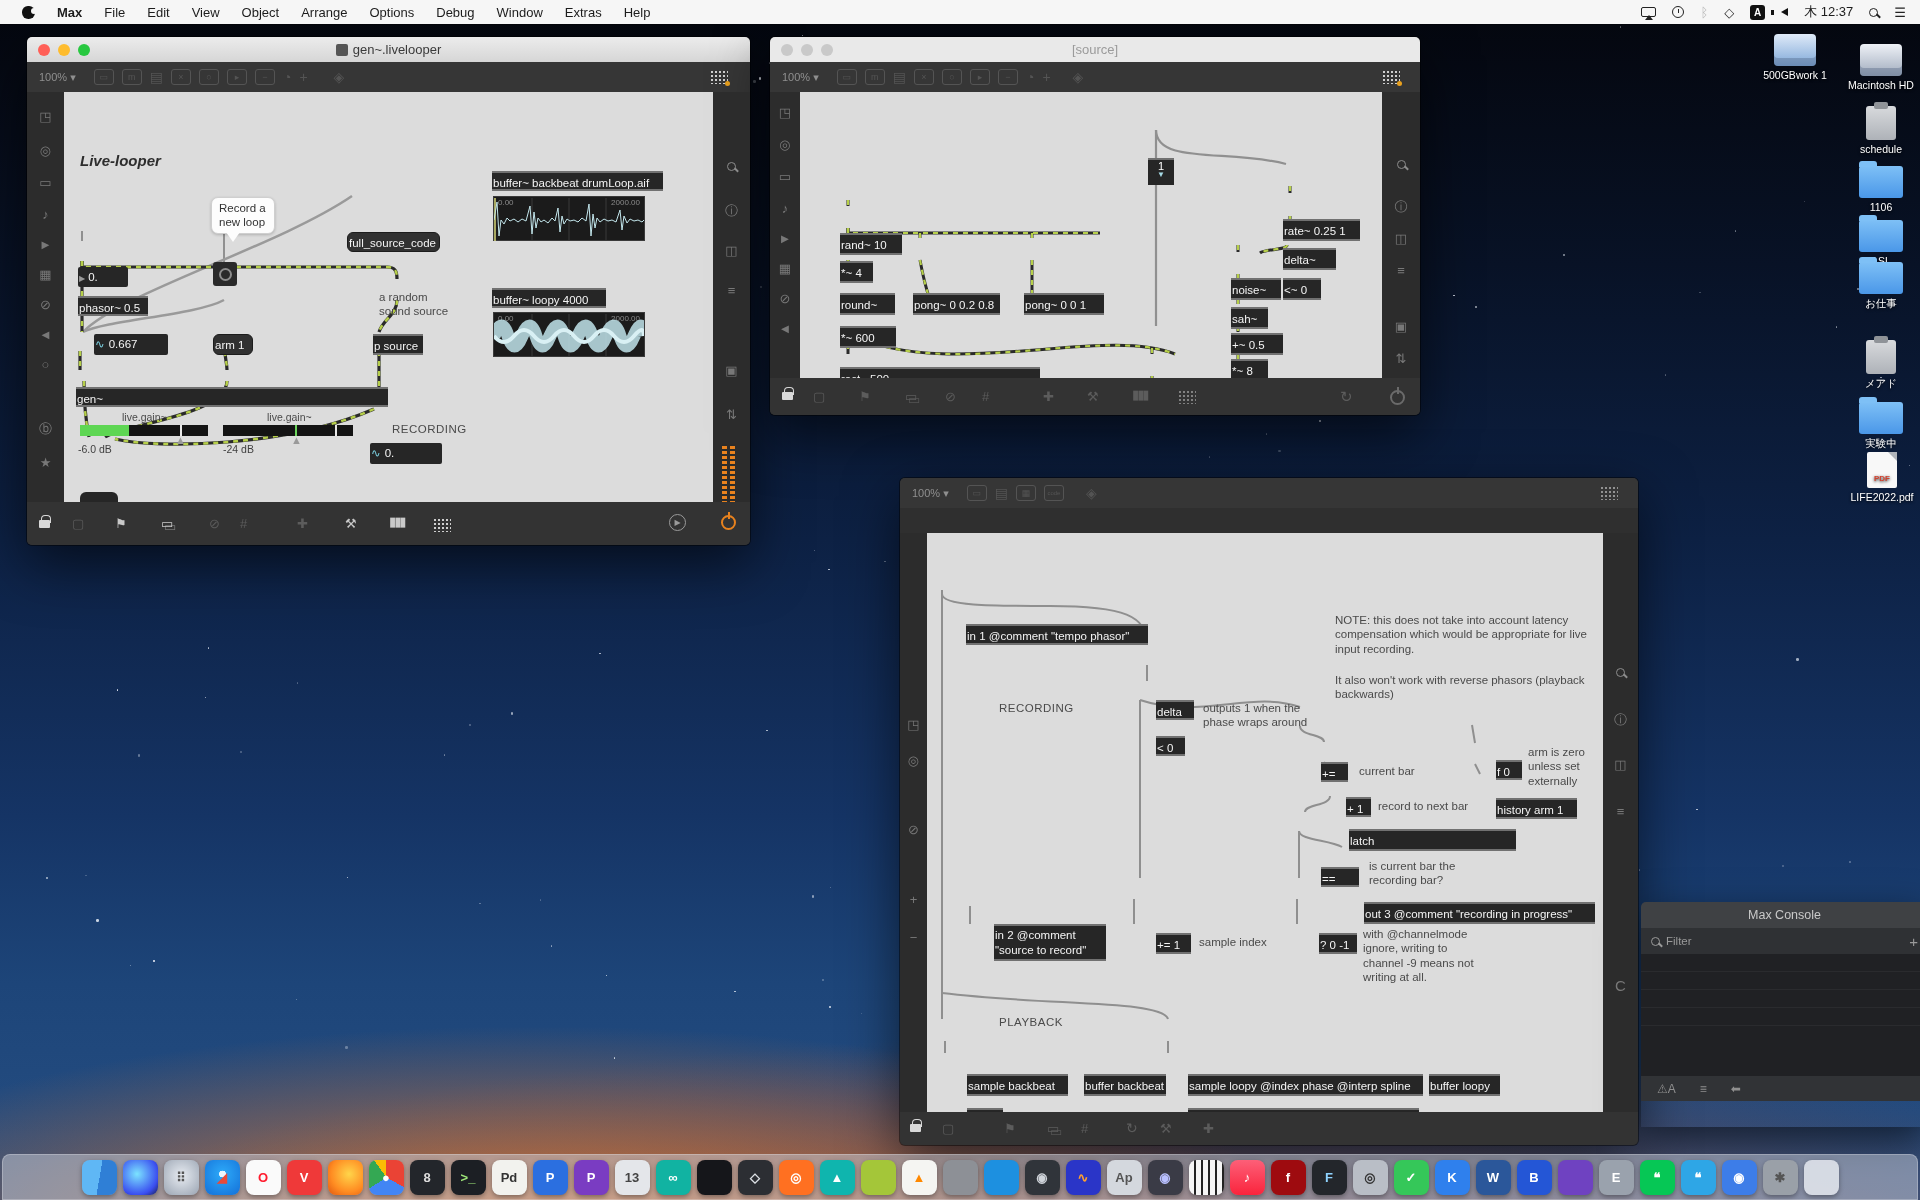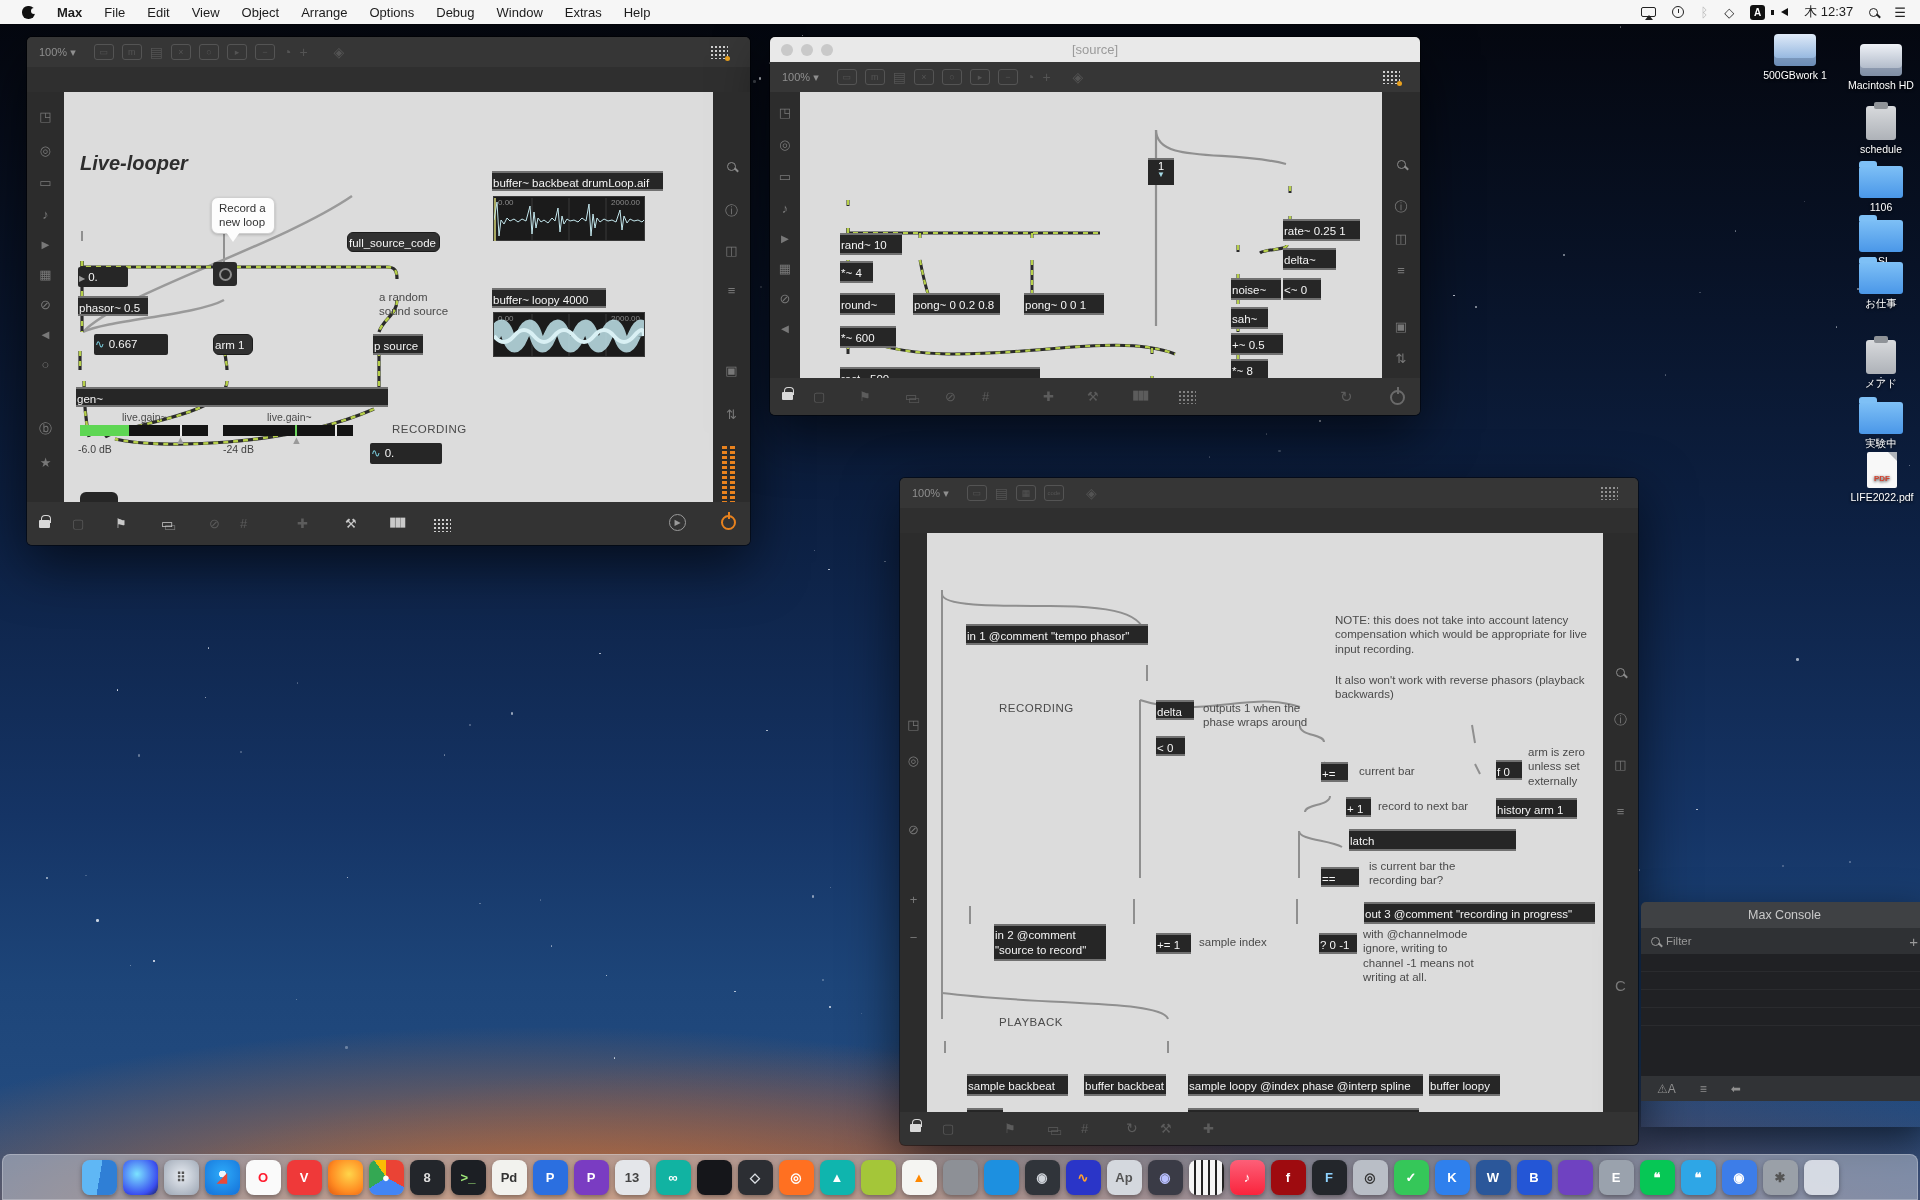--- a/index.html
+++ b/index.html
@@ -90,21 +90,21 @@
   .gain { position:absolute; background:#141414; }
   .gain .fill { position:absolute; left:0; top:0; bottom:0; background:#5ed653; }
   .gain .tick { position:absolute; top:0; bottom:0; width:2px; background:#e8e8e8; }
   .gain-handle { position:absolute; color:#9a9a9a; font-size:11px; }
   .gain-label { position:absolute; color:#4a4a4a; font-size:10.5px; }
   .db { position:absolute; color:#3f3f3f; font-size:10.5px; }
   .ezdac { position:absolute; width:38px; height:40px; background:#262626; border-radius:6px; display:flex; align-items:center; justify-content:center; }
   .spk-g { width:0; height:0; border-top:7px solid transparent; border-bottom:7px solid transparent; border-right:10px solid #cfe8f2; position:relative; }
   .spk-g::before { content:""; position:absolute; left:-14px; top:-4px; width:5px; height:8px; background:#cfe8f2; }
   .spk-g::after { content:")"; position:absolute; left:2px; top:-8px; color:#cfe8f2; font-size:13px; }
-  .patch-title { position:absolute; font-size:20px; font-weight:bold; font-style:italic; color:#2d2d2d; }
+  .patch-title { position:absolute; font-size:15px; font-weight:bold; font-style:italic; color:#2d2d2d; }
 
   
   .console { position:absolute; border-radius:5px 5px 0 0; overflow:hidden; box-shadow:0 14px 40px rgba(0,0,0,.6); }
   .c-title { height:26px; background:#3f4144; color:#c9c9c9; font-size:12.5px; display:flex; align-items:center; justify-content:center; }
   .c-filter { height:26px; background:#2f3134; display:flex; align-items:center; color:#9a9a9a; font-size:11.5px; padding:0 10px; gap:6px; }
   .c-add { margin-left:auto; font-size:15px; color:#9a9a9a; }
   .c-body { background:#202124; height:122px; }
   .c-row { height:18px; border-bottom:1px solid #2a2b2e; }
   .c-bottom { height:25px; background:#313336; display:flex; align-items:center; gap:24px; padding:0 16px; color:#8f8f8f; font-size:12px; }
 
@@ -328,20 +328,29 @@
     <div class="ig ig-folder"></div>
     <span>実験中</span>
   </div>
   <div class="dicon" style="left:1847px;top:452px">
     <div class="ig ig-pdf"></div>
     <span>LIFE2022.pdf</span>
   </div>
 </div>
 
 <div class="pwin" style="left:27px;top:37px;width:723px;height:508px">
+  <div class="ptitle">
+    <div class="tl">
+      <span style="background:#ff5f57"></span>
+      <span style="background:#febc2e"></span>
+      <span style="background:#28c840"></span>
+    </div>
+    <span class="doc-ic"></span>
+    <span>gen~.livelooper</span>
+  </div>
   <div class="ptoolbar">
     <span class="zoomsel">100% ▾</span>
     <span class="tbi">▭</span>
     <span class="tbi">m</span>
     <span class="tbi noborder">▤</span>
     <span class="tbi">×</span>
     <span class="tbi">○</span>
     <span class="tbi">▸</span>
     <span class="tbi">−</span>
     <span class="tbi noborder">◔</span>
@@ -683,21 +692,21 @@
     <div class="box" style="left:569px;top:265px;width:81px;height:21px">history arm 1</div>
     <div class="box" style="left:422px;top:296px;width:167px;height:22px">latch</div>
     <div class="box" style="left:394px;top:334px;width:38px">==</div>
     <div class="cmt" style="left:442px;top:326px;width:98px">is current bar the recording bar?</div>
     <div class="box" style="left:437px;top:369px;width:231px;height:22px">out 3 @comment "recording in progress"</div>
     <div class="box" style="left:67px;top:391px;width:112px;height:37px;white-space:pre-line;line-height:15px">in 2 @comment
 "source to record"</div>
     <div class="box" style="left:229px;top:400px;width:35px;height:21px">+= 1</div>
     <div class="cmt" style="left:272px;top:402px">sample index</div>
     <div class="box" style="left:392px;top:400px;width:38px;height:21px">? 0 -1</div>
-    <div class="cmt" style="left:436px;top:394px;width:120px">with @channelmode ignore, writing to channel -1 means not writing at all.</div>
+    <div class="cmt" style="left:436px;top:394px;width:120px">with @channelmode ignore, writing to channel -9 means not writing at all.</div>
     <div class="cmt caps" style="left:72px;top:482px">PLAYBACK</div>
     <div class="box" style="left:40px;top:541px;width:101px;height:22px">sample backbeat</div>
     <div class="box" style="left:157px;top:541px;width:82px;height:22px">buffer backbeat</div>
     <div class="box" style="left:261px;top:541px;width:235px;height:22px">sample loopy @index phase @interp spline</div>
     <div class="box" style="left:502px;top:541px;width:71px;height:22px">buffer loopy</div>
     <div class="box" style="left:40px;top:575px;width:36px;height:21px">out 1</div>
     <div class="box" style="left:261px;top:575px;width:231px;height:21px">out 2 @comment "recorded loop playback"</div>
   </div>
   <div class="sidebar" style="left:0;width:27px;top:55px;bottom:33px">
     <span class="sb-ic" style="top:185px">◳</span>

